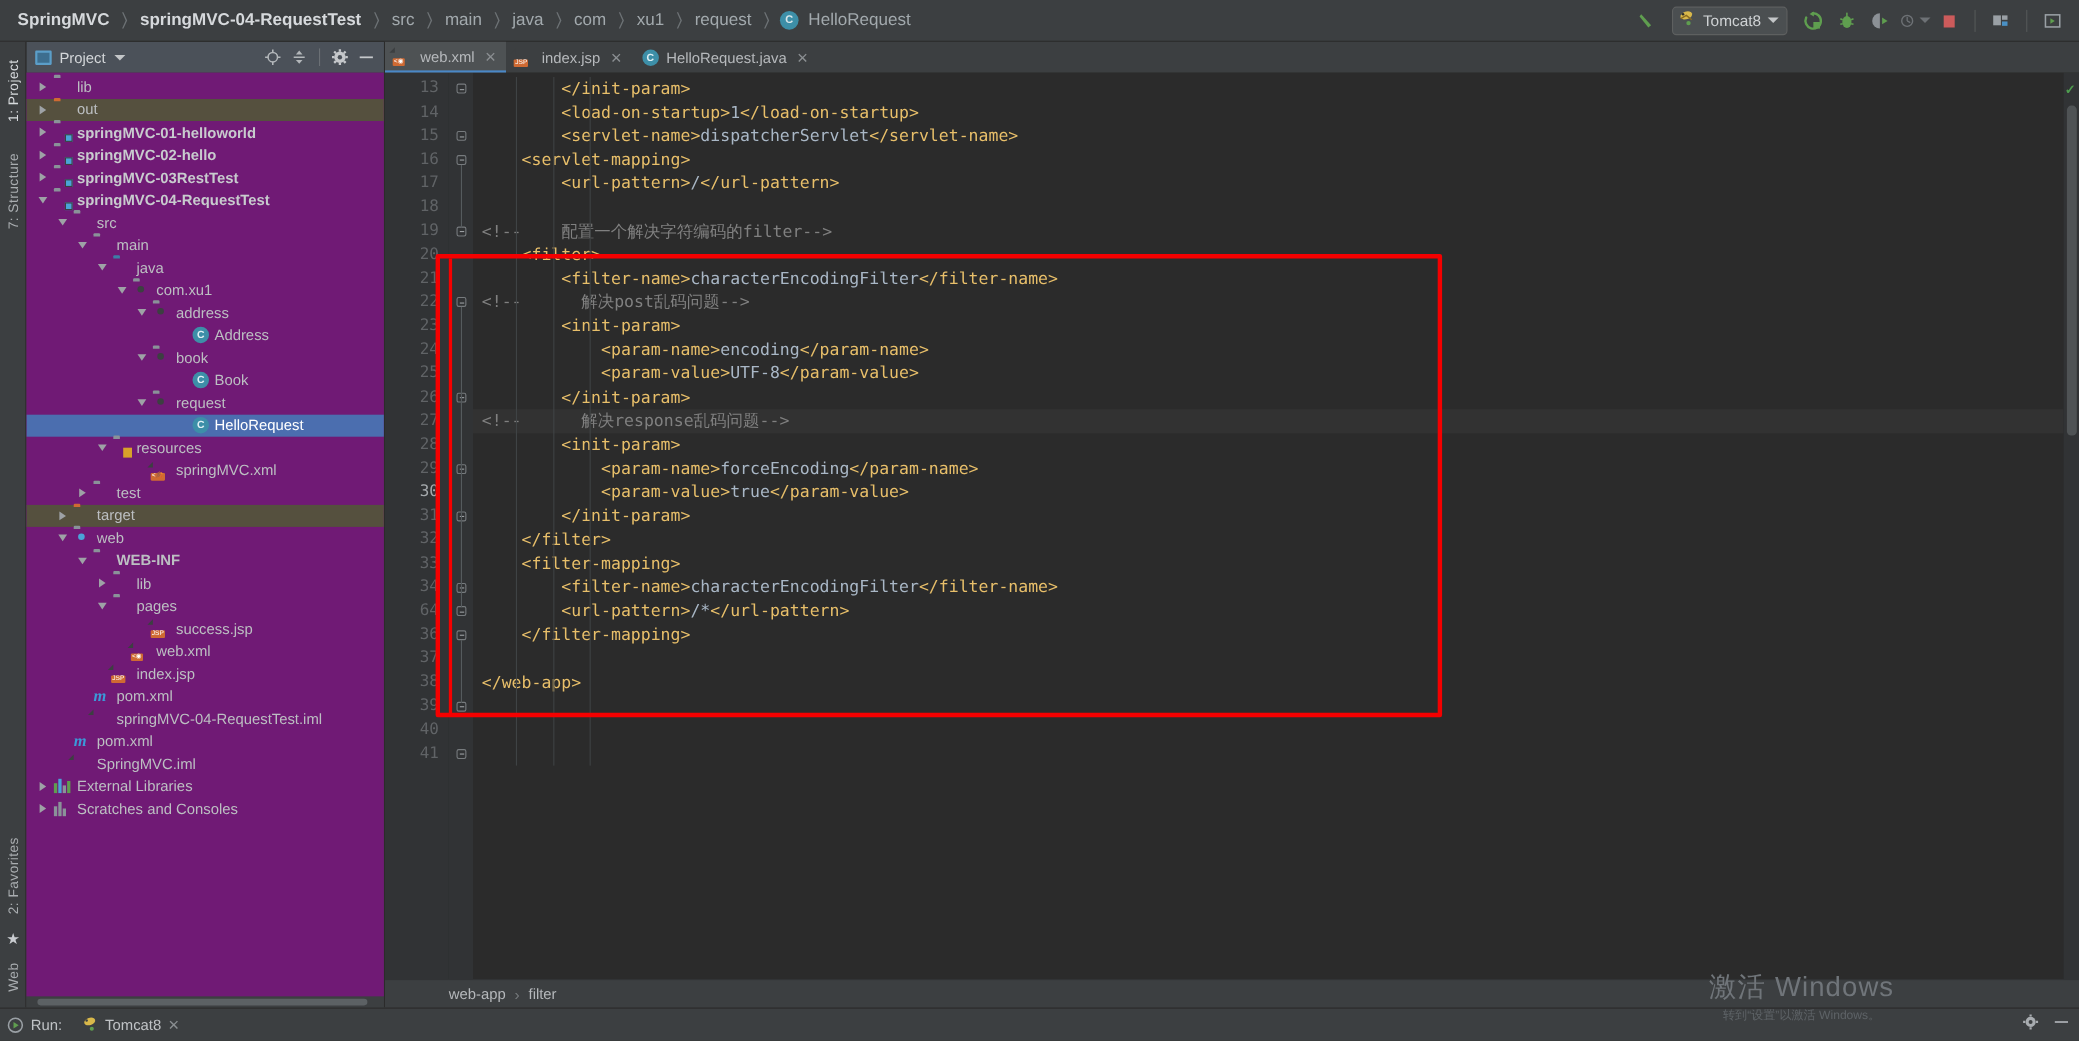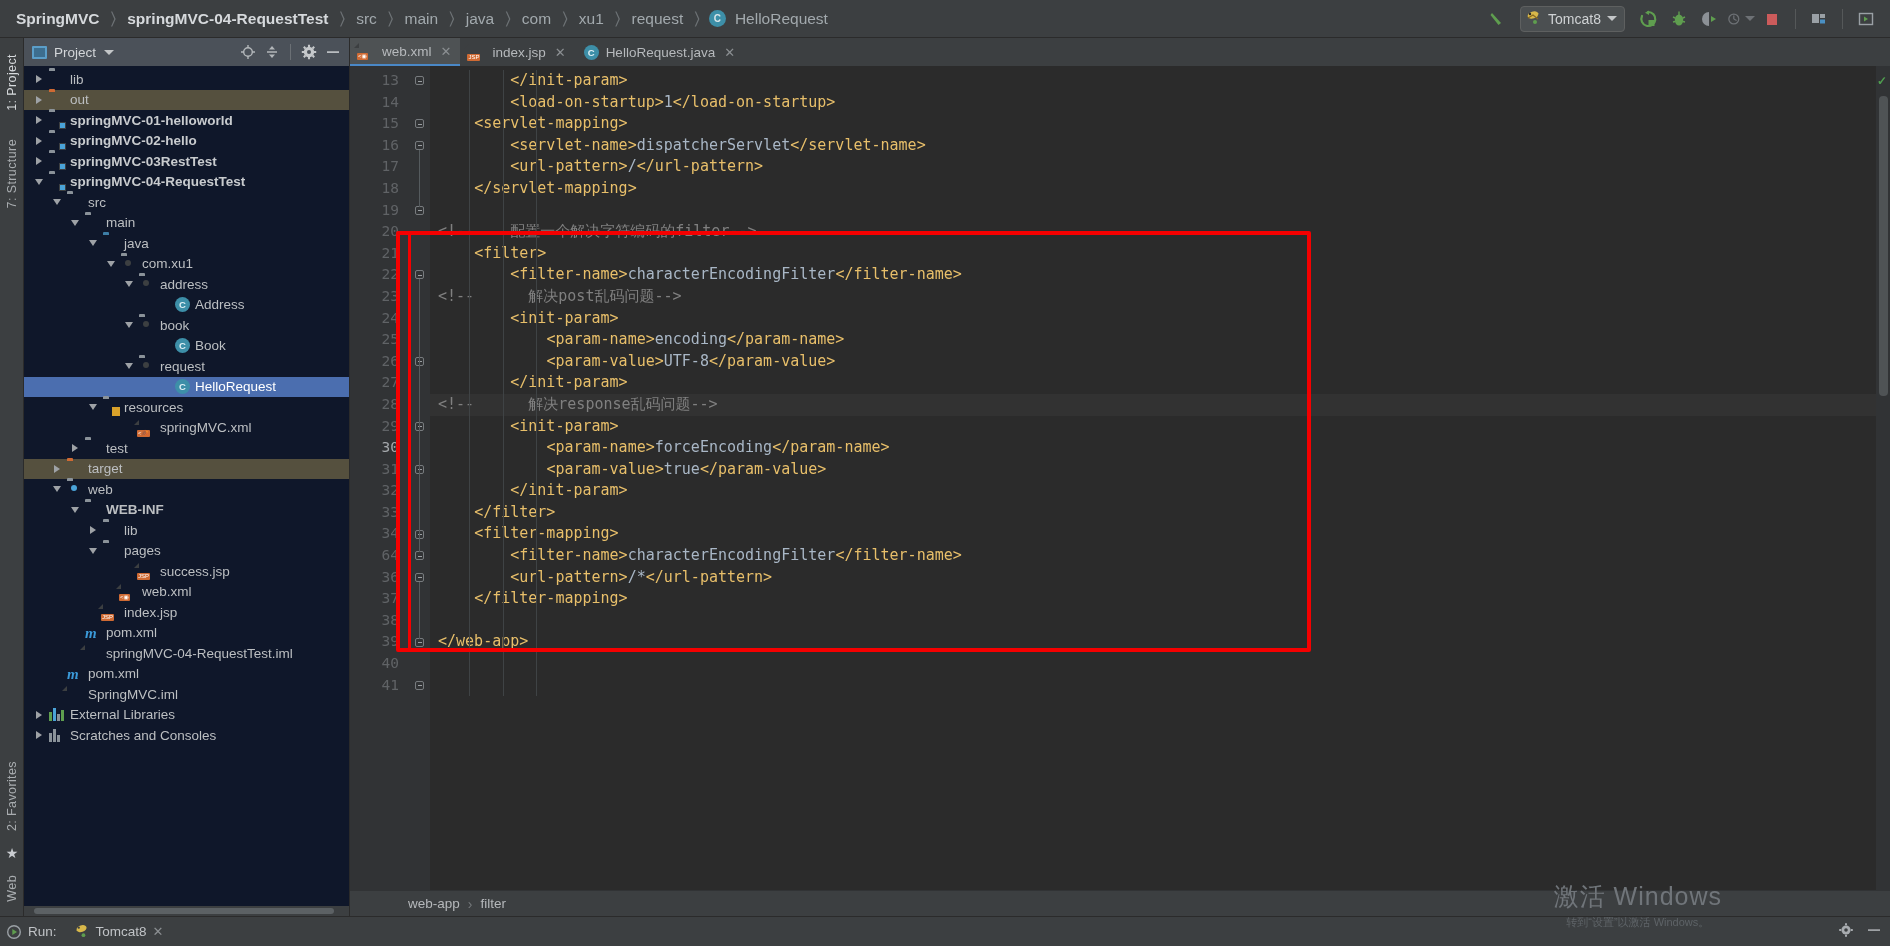--- a/index.html
+++ b/index.html
@@ -74,21 +74,21 @@
   .proj-header {
     height: 28px; min-height: 28px; background: #4b5159;
     display: flex; align-items: center; padding: 0 6px 0 8px;
   }
   .proj-title { font-size: 13.5px; color: #d3d6d9; margin-left: 7px; }
   .proj-sq { width: 15px; height: 13px; border: 2px solid #5b9ec9; background: #3d6e8f; border-radius: 1px; }
   .proj-hdr-btns { margin-left: auto; display: flex; align-items: center; gap: 4px; }
   .hdr-btn { width: 20px; height: 20px; display:flex; align-items:center; justify-content:center; }
   .hdr-div { width:1px; height:16px; background:#6b7075; margin:0 4px; }
 
-  .tree { flex: 1; overflow: hidden; background: #0f172a; padding-top: 3px; position: relative;}
+  .tree { flex: 1; overflow: hidden; background: #701a75; padding-top: 3px; position: relative;}
   .row {
     height: 20.5px; display: flex; align-items: center; position: relative;
     font-size: 13.5px; color: #bcbfc2; white-space: nowrap;
   }
   .row.sel { background: #4b6eaf; color: #ffffff; }
   .row.excluded { background: #55503e; }
   .row .tw { width: 13px; flex-shrink: 0; display: flex; align-items: center; justify-content: center; }
   .tri-r { width: 0; height: 0; border-top: 4.5px solid transparent; border-bottom: 4.5px solid transparent; border-left: 6.5px solid #9ea2a6; }
   .tri-d { width: 0; height: 0; border-left: 4.5px solid transparent; border-right: 4.5px solid transparent; border-top: 6.5px solid #9ea2a6; }
   .row .lbl { margin-left: 5px; }
@@ -699,24 +699,23 @@
             <div class="fold-line" style="top: 83.8px; height: 56.8px;"></div>
             <div class="fold-line" style="top: 213.4px; height: 272.8px;"></div>
             <div class="fold-line" style="top: 299.8px; height: 56.8px;"></div>
             <div class="fold-line" style="top: 407.8px; height: 56.8px;"></div>
             <div class="fold-line" style="top: 515.8px; height: 56.8px;"></div>
             <div class="err-stripe" style="left: 0px; top: 168.8px; height: 414.4px;"></div>
           </div>
         <div class="code" id="code">
             <div class="cl">&nbsp;&nbsp;&nbsp;&nbsp;&nbsp;&nbsp;&nbsp;&nbsp;<span class="tag">&lt;/init-param&gt;</span></div>
             <div class="cl">&nbsp;&nbsp;&nbsp;&nbsp;&nbsp;&nbsp;&nbsp;&nbsp;<span class="tag">&lt;load-on-startup&gt;</span><span class="txt">1</span><span class="tag">&lt;/load-on-startup&gt;</span></div>
+            <div class="cl">&nbsp;&nbsp;&nbsp;&nbsp;&nbsp;&nbsp;&nbsp;&nbsp;<span class="tag">&lt;servlet-name&gt;</span><span class="txt">dispatcherServlet</span><span class="tag">&lt;/servlet-name&gt;</span></div>
             <div class="cl">&nbsp;&nbsp;&nbsp;&nbsp;<span class="tag">&lt;servlet-mapping&gt;</span></div>
-            <div class="cl">&nbsp;&nbsp;&nbsp;&nbsp;&nbsp;&nbsp;&nbsp;&nbsp;<span class="tag">&lt;servlet-name&gt;</span><span class="txt">dispatcherServlet</span><span class="tag">&lt;/servlet-name&gt;</span></div>
             <div class="cl">&nbsp;&nbsp;&nbsp;&nbsp;&nbsp;&nbsp;&nbsp;&nbsp;<span class="tag">&lt;url-pattern&gt;</span><span class="txt">/</span><span class="tag">&lt;/url-pattern&gt;</span></div>
-            <div class="cl">&nbsp;&nbsp;&nbsp;&nbsp;<span class="tag">&lt;/servlet-mapping&gt;</span></div>
             <div class="cl">&nbsp;</div>
             <div class="cl"><span class="cmt">&lt;!--    配置一个解决字符编码的filter--&gt;</span></div>
             <div class="cl">&nbsp;&nbsp;&nbsp;&nbsp;<span class="tag">&lt;filter&gt;</span></div>
             <div class="cl">&nbsp;&nbsp;&nbsp;&nbsp;&nbsp;&nbsp;&nbsp;&nbsp;<span class="tag">&lt;filter-name&gt;</span><span class="txt">characterEncodingFilter</span><span class="tag">&lt;/filter-name&gt;</span></div>
             <div class="cl"><span class="cmt">&lt;!--      解决post乱码问题--&gt;</span></div>
             <div class="cl">&nbsp;&nbsp;&nbsp;&nbsp;&nbsp;&nbsp;&nbsp;&nbsp;<span class="tag">&lt;init-param&gt;</span></div>
             <div class="cl">&nbsp;&nbsp;&nbsp;&nbsp;&nbsp;&nbsp;&nbsp;&nbsp;&nbsp;&nbsp;&nbsp;&nbsp;<span class="tag">&lt;param-name&gt;</span><span class="txt">encoding</span><span class="tag">&lt;/param-name&gt;</span></div>
             <div class="cl">&nbsp;&nbsp;&nbsp;&nbsp;&nbsp;&nbsp;&nbsp;&nbsp;&nbsp;&nbsp;&nbsp;&nbsp;<span class="tag">&lt;param-value&gt;</span><span class="txt">UTF-8</span><span class="tag">&lt;/param-value&gt;</span></div>
             <div class="cl">&nbsp;&nbsp;&nbsp;&nbsp;&nbsp;&nbsp;&nbsp;&nbsp;<span class="tag">&lt;/init-param&gt;</span></div>
             <div class="cl cur"><span class="cmt">&lt;!--      解决response乱码问题--&gt;</span></div>

